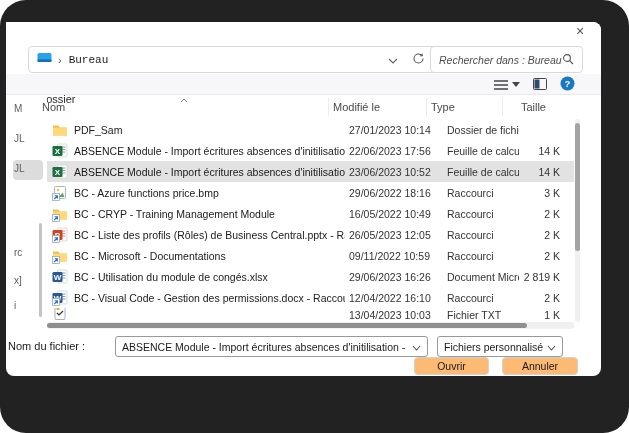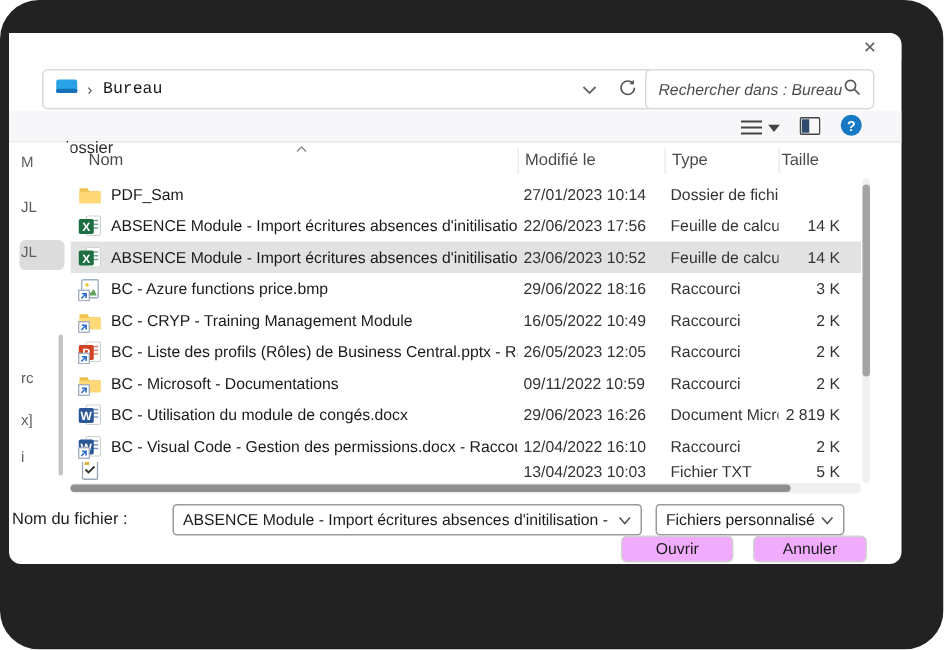--- a/index.html
+++ b/index.html
@@ -30,21 +30,21 @@
   .newfolder{margin-left:1px;color:#2b2b2b;font-size:11px;margin-top:29px;}
   .toolicons{position:absolute;right:26px;top:2px;display:flex;align-items:center;gap:13px;}
 
   
   .navpane{position:absolute;left:0;top:73px;width:41px;bottom:48px;background:#fff;overflow:hidden;}
   .navfrag{position:absolute;left:8px;color:#5d5d5d;font-size:10px;white-space:nowrap;}
   .navsel{position:absolute;left:7px;top:65px;width:30px;height:20px;background:#dcdcdc;border-radius:4px;}
   .navscroll{position:absolute;left:33px;top:128px;width:3px;height:94px;background:#c4c4c4;border-radius:2px;}
 
   
-  .listhead{position:absolute;top:73px;left:41px;right:27px;height:24px;display:flex;align-items:center;
+  .listhead{position:absolute;top:73px;left:24px;right:27px;height:24px;display:flex;align-items:center;
     color:#4a4a4a;font-size:11px;}
   .h-name{flex:0 0 298px;padding-left:12px;box-sizing:border-box;}
   .h-mod{flex:0 0 98px;border-left:1px solid #ececec;height:18px;line-height:18px;padding-left:4px;box-sizing:border-box;}
   .h-type{flex:0 0 76px;border-left:1px solid #ececec;height:18px;line-height:18px;padding-left:4px;box-sizing:border-box;}
   .h-size{flex:1;text-align:right;padding-right:28px;border-left:1px solid #ececec;height:18px;line-height:18px;box-sizing:border-box;}
   .sortcaret{position:absolute;left:150px;top:-2px;color:#8a8a8a;}
 
   
   .listbody{position:absolute;top:97px;left:41px;right:27px;height:203px;overflow:hidden;}
   .frow{display:flex;align-items:center;height:21px;font-size:10.5px;color:#1a1a1a;white-space:nowrap;}
@@ -66,21 +66,21 @@
   .hthumb{position:absolute;left:0;top:1px;height:5px;width:91%;background:#8f8f8f;border-radius:3px;}
 
   
   .fnlabel{position:absolute;left:2px;top:318px;font-size:11px;color:#1a1a1a;}
   .combo{position:absolute;top:314px;height:21px;border:1px solid #999;border-radius:3px;background:#fff;
     display:flex;align-items:center;padding:0 6px;box-sizing:border-box;font-size:10.5px;}
   .fncombo{left:109px;width:313px;}
   .ftcombo{left:431px;width:126px;}
   .combo .cval{white-space:nowrap;overflow:hidden;flex:1;}
   .combo .chev{margin-left:4px;flex:0 0 auto;}
-  .btn{position:absolute;top:335px;height:18px;background:#f0abfc;border:1px solid #d2d2d2;border-radius:4px;
+  .btn{position:absolute;top:335px;height:18px;background:#fdba74;border:1px solid #d2d2d2;border-radius:4px;
     font-size:10.5px;color:#1a1a1a;text-align:center;line-height:16px;box-sizing:border-box;}
   .btn-open{left:408px;width:75px;}
   .btn-cancel{left:496px;width:76px;}
 </style>
 </head>
 <body>
 
 <div class="canvas">
   <div class="dialog">
 
@@ -310,21 +310,21 @@
                 <rect x="5.5" y="1" width="9.5" height="13" rx="1" fill="#fff" stroke="#c9d6cf" stroke-width="0.8"></rect>
                 <g stroke="#2b5797" stroke-width="0.9" opacity="0.65">
                   <line x1="7.5" y1="4" x2="13.5" y2="4"></line>
                   <line x1="7.5" y1="6.5" x2="13.5" y2="6.5"></line>
                   <line x1="7.5" y1="9" x2="13.5" y2="9"></line>
                 </g>
                 <rect x="0.5" y="3" width="10" height="10" rx="1.2" fill="#2b5797"></rect>
                 <text x="5.5" y="11" font-size="8" font-weight="bold" fill="#fff" text-anchor="middle" font-family="Liberation Sans,sans-serif">W</text>
               </svg>
             </span>
-            <span class="fname">BC - Utilisation du module de congés.docx</span>
+            <span class="fname">BC - Utilisation du module de congés.xlsx</span>
           </span>
           <span class="c-mod">29/06/2023 16:26</span>
           <span class="c-type">Document Micros...</span>
           <span class="c-size">2 819 K</span>
         </div>
         <div class="frow">
           <span class="c-name">
             <span class="ficon">
               <svg width="16" height="16" viewBox="0 0 16 16">
                 <rect x="5.5" y="1" width="9.5" height="13" rx="1" fill="#fff" stroke="#c9d6cf" stroke-width="0.8"></rect>
@@ -351,21 +351,21 @@
               <svg width="16" height="16" viewBox="0 0 16 16">
                 <rect x="3" y="1.5" width="10" height="13" rx="1" fill="#fff" stroke="#9aa7b8" stroke-width="0.9"></rect>
                 <path d="M5 8l2 2 4-4" fill="none" stroke="#333" stroke-width="1.2"></path>
                 <rect x="4.5" y="3" width="3" height="2" fill="#e0b23a"></rect>
               </svg>
             </span>
             <span class="fname"></span>
           </span>
           <span class="c-mod">13/04/2023 10:03</span>
           <span class="c-type">Fichier TXT</span>
-          <span class="c-size">5 K</span>
+          <span class="c-size">1 K</span>
         </div>
       </div>
 
     <div class="vscroll">
         <div class="vthumb"></div>
       </div>
     <div class="hscroll">
         <div class="hthumb"></div>
       </div>
 

